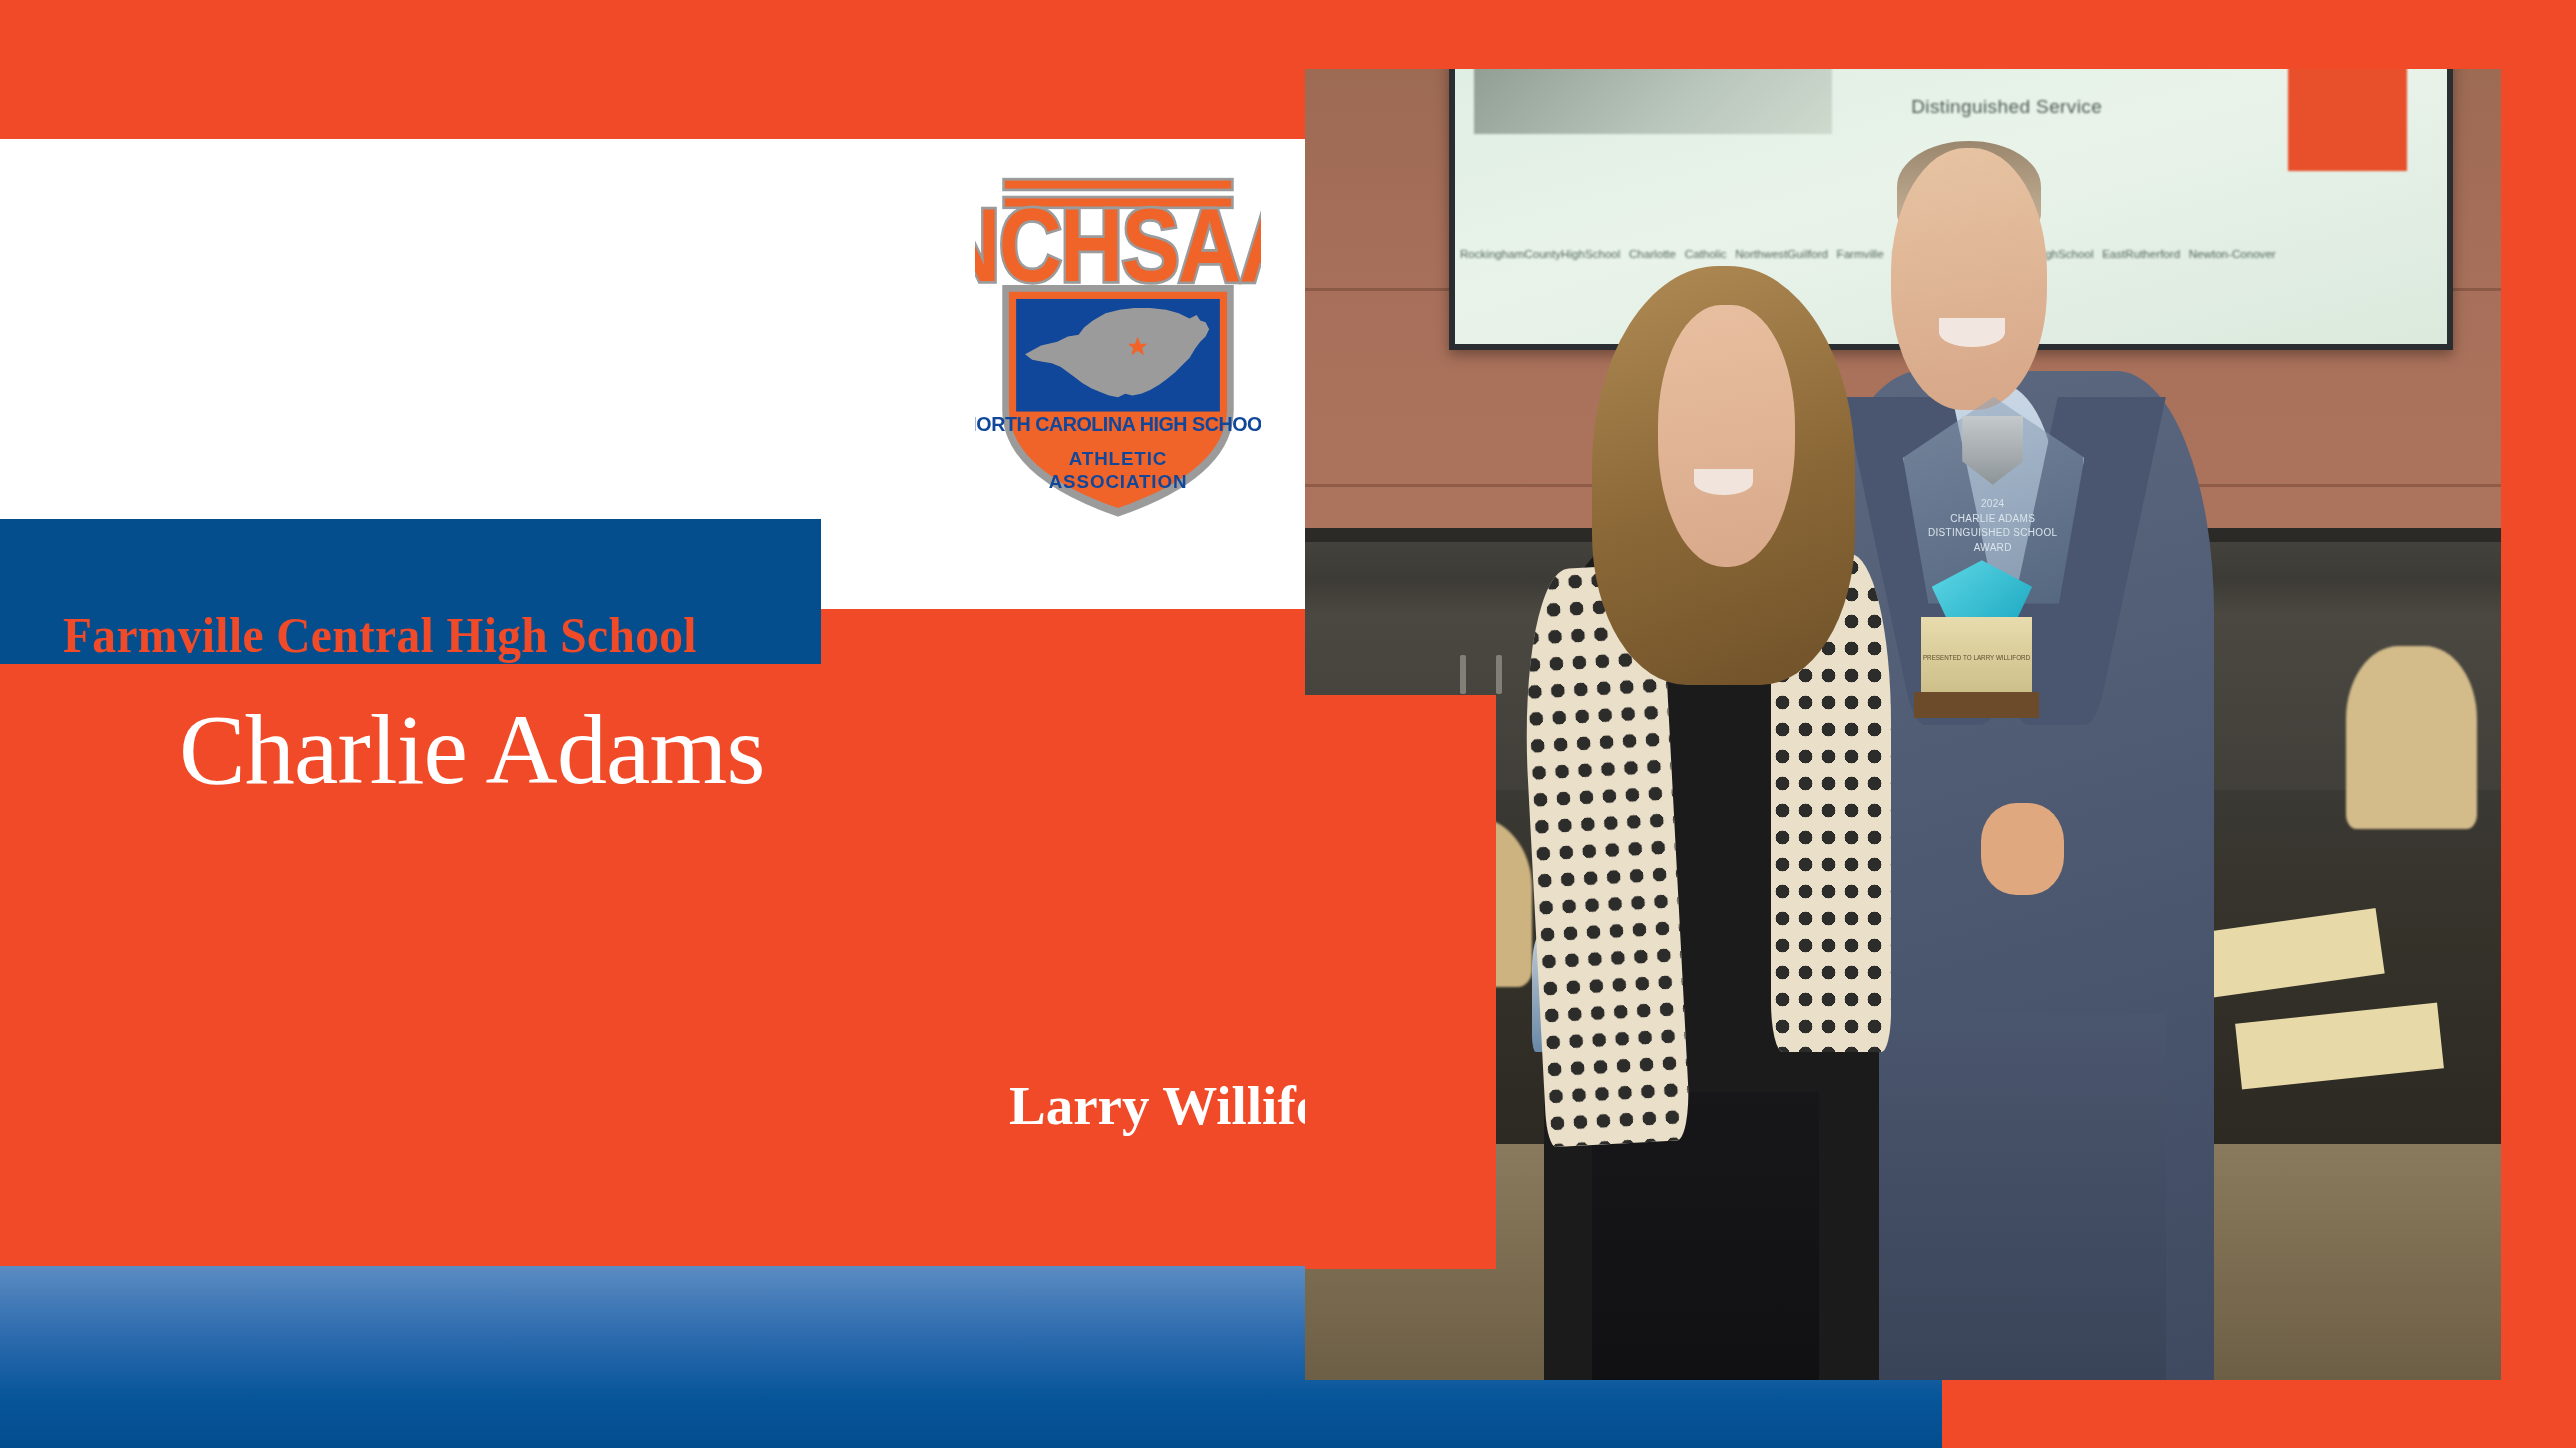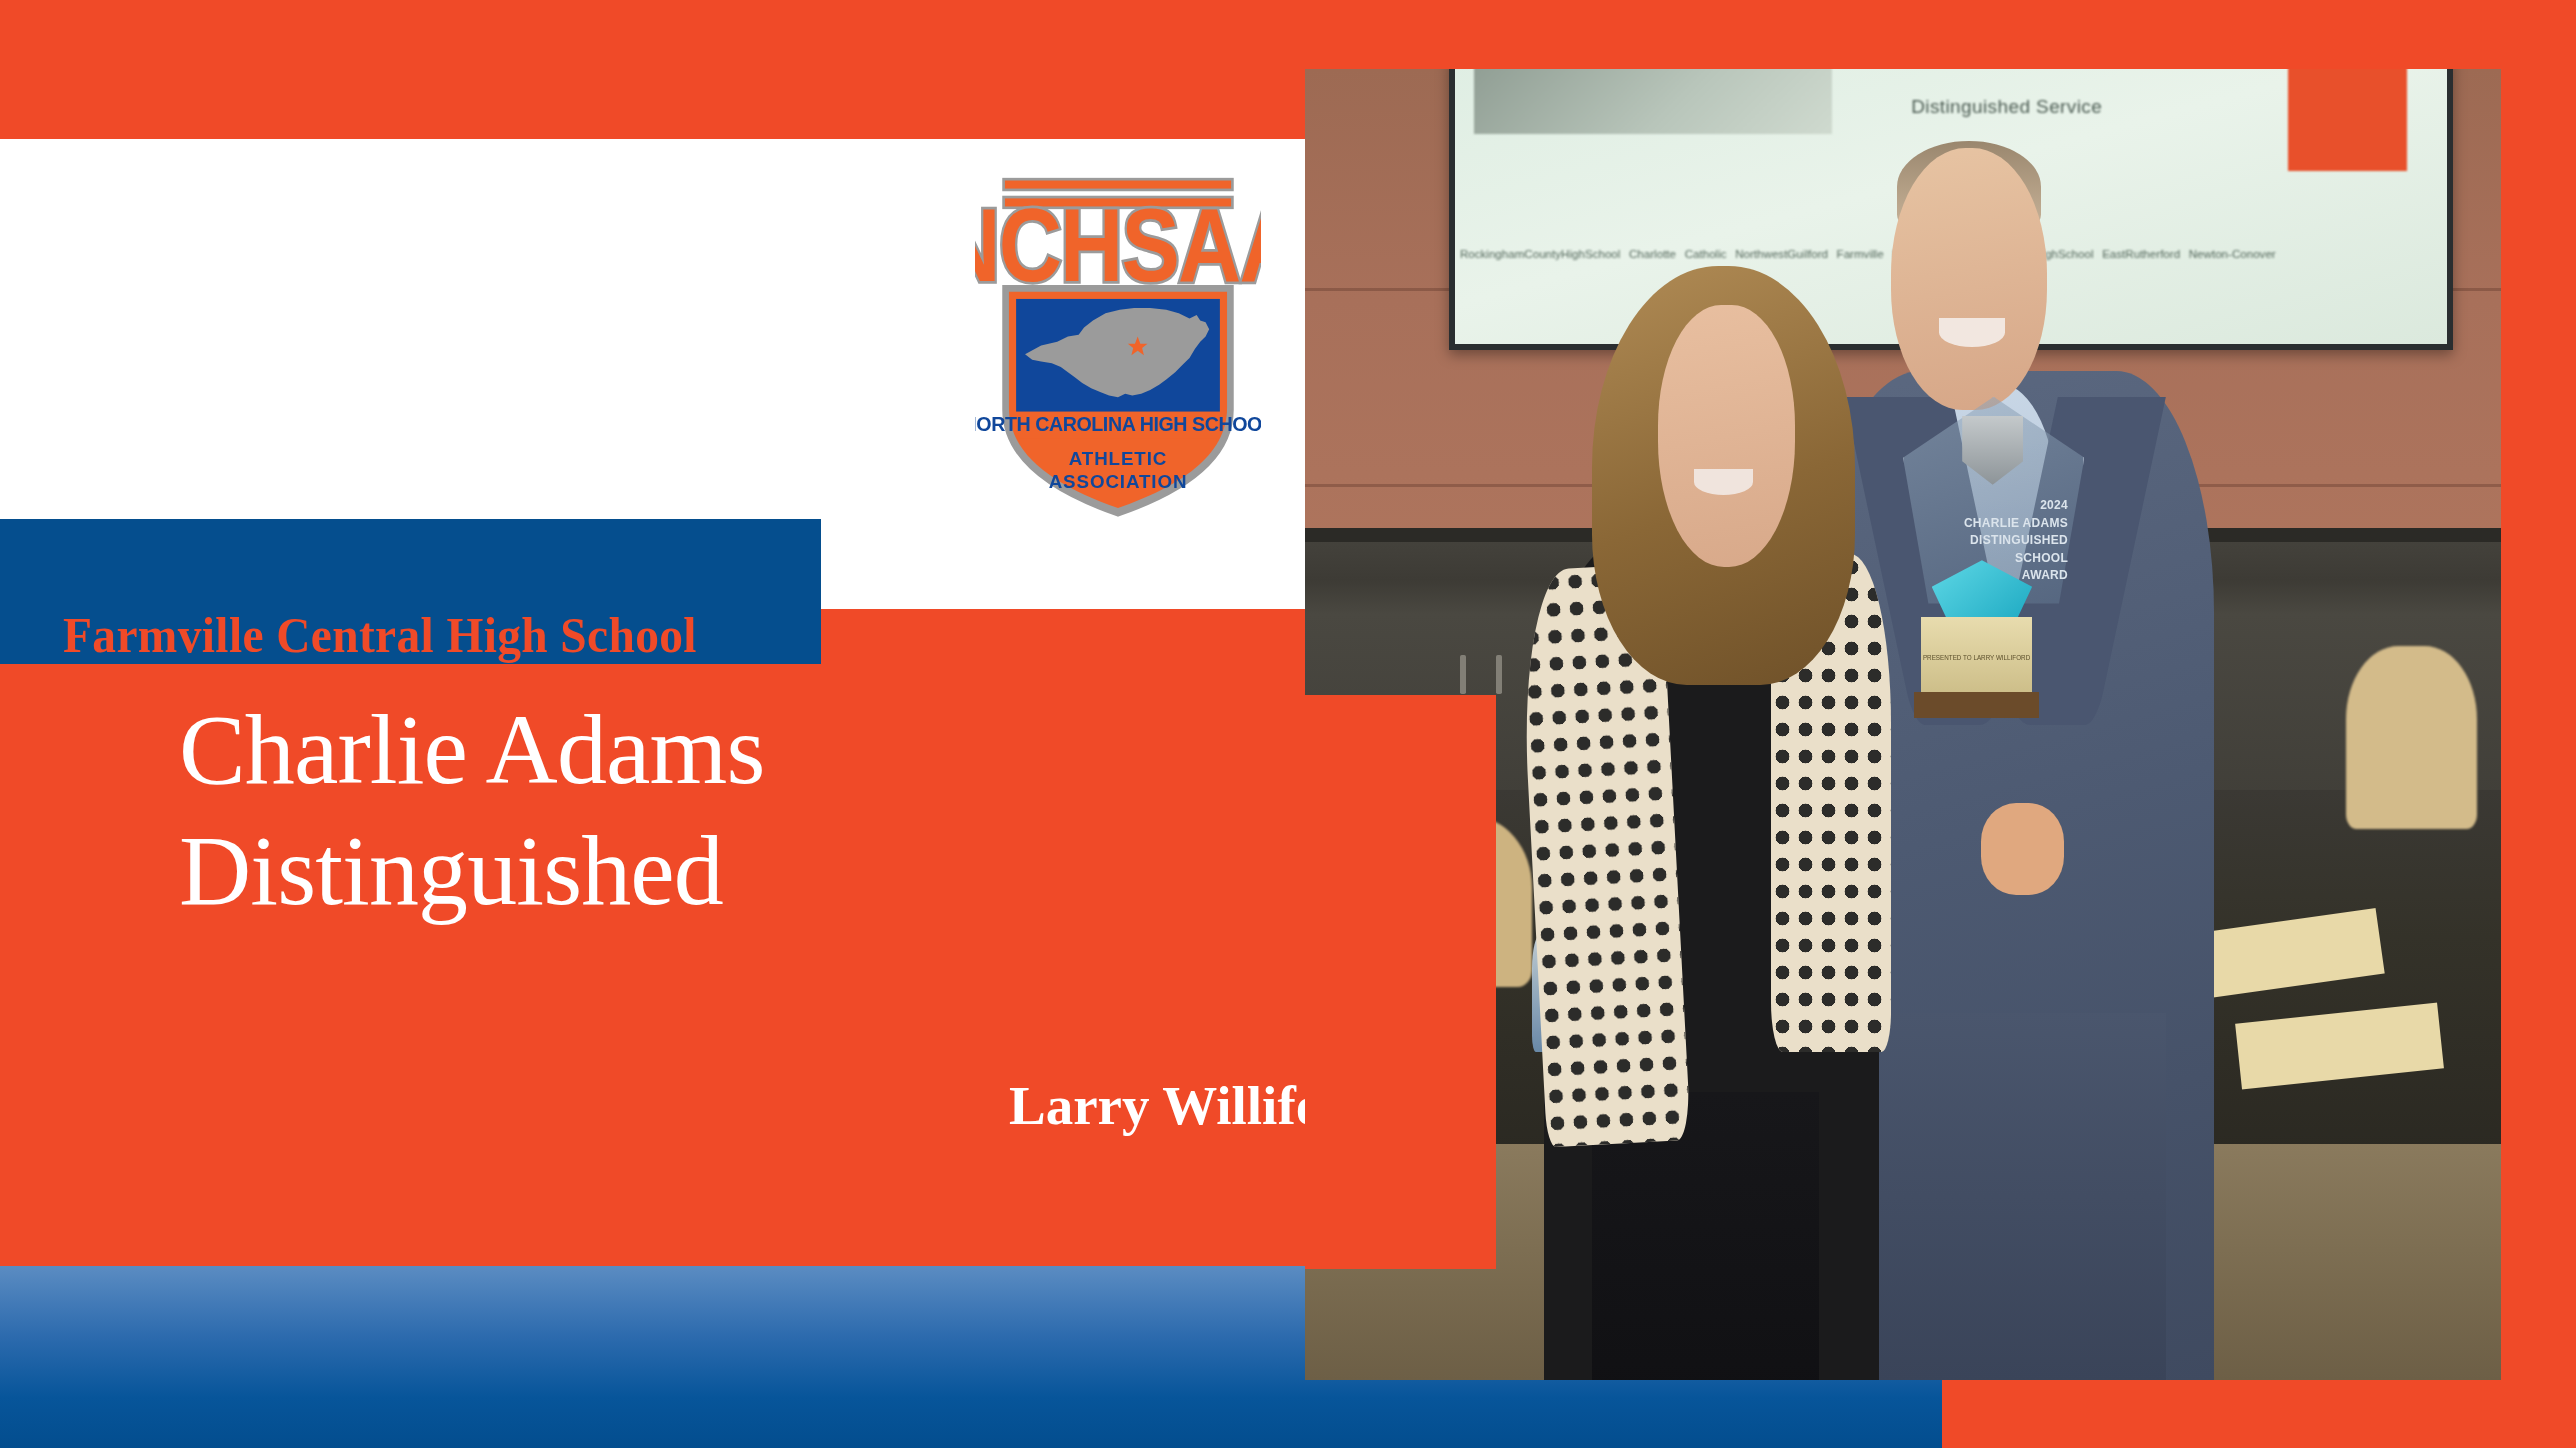--- a/index.html
+++ b/index.html
@@ -238,22 +238,22 @@
     border:0.9px solid rgba(220,230,240,.35);
   }
   .trophy-crest{
     position:absolute;left:33%;top:6%;width:34%;height:22%;
     background:linear-gradient(180deg,#c4c9cb,#8d9498);
     clip-path:polygon(0 0,100% 0,100% 66%,50% 100%,0 66%);
   }
   .trophy-txt{
     position:absolute;left:8%;top:32%;width:84%;
     font-family:"Liberation Sans", sans-serif;
-    font-size:12px;line-height:1.45;text-align:right;
-    color:#dbe4ec;filter:blur(0.7px);font-weight:bold;letter-spacing:0.3px;
+    font-size:10px;line-height:1.45;text-align:center;
+    color:#dbe4ec;filter:blur(0.7px);font-weight:normal;letter-spacing:0.3px;
   }
   .trophy-teal{
     position:absolute;left:16%;top:52%;width:56%;height:22%;
     background:linear-gradient(140deg,#5fd8e6,#1aa7c0);
     clip-path:polygon(50% 0,100% 38%,80% 100%,20% 100%,0 38%);
   }
   .trophy-plate{
     position:absolute;left:10%;top:70%;width:62%;height:26%;
     background:linear-gradient(180deg,#e8dcae,#cbbc86);
   }
@@ -307,21 +307,20 @@
     </svg>
     <span class="logo-tm">TM</span>
   </div>
 
   <div class="school-banner">
     <span class="label">Farmville Central High School</span>
   </div>
 
   <div class="award-title">
     <span class="ln">Charlie Adams</span>
-    <span class="ln">Distinguished</span>
   </div>
 
   <div class="recipient">Larry Williford</div>
 
   <div class="bottom-bar"></div>
 
   <div class="photo">
     <div class="photo-inner">
 
       <div class="p-wall">

